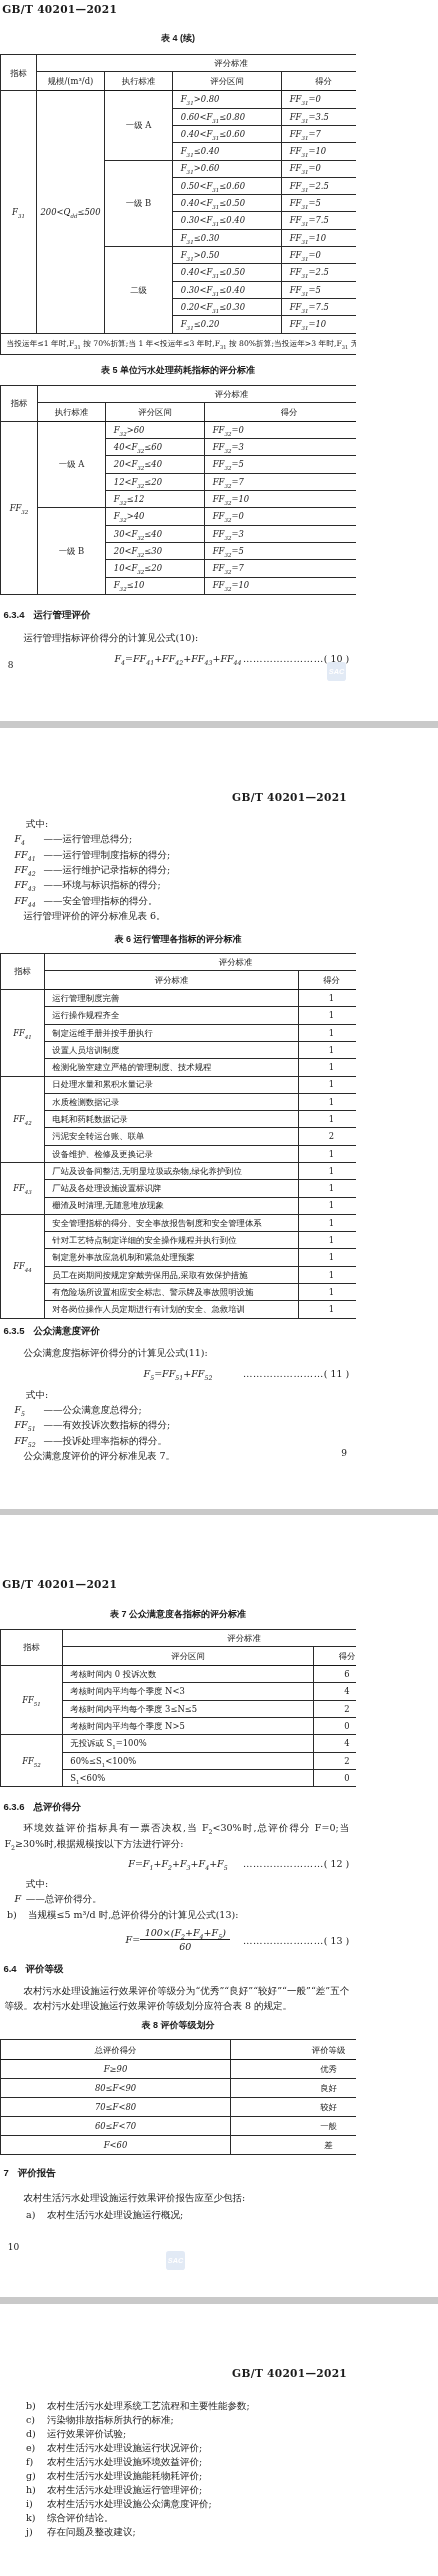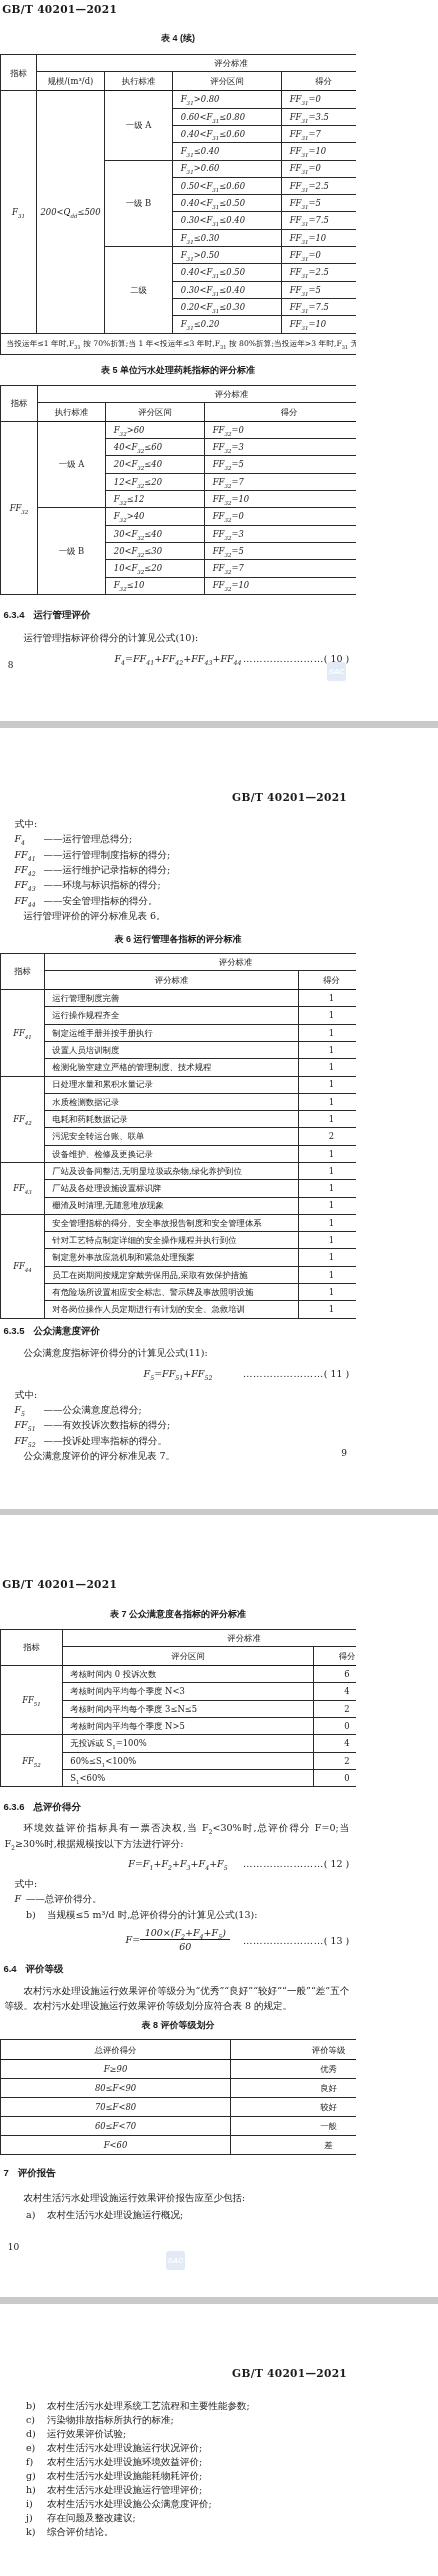--- a/index.html
+++ b/index.html
@@ -17,21 +17,21 @@
   .tbl tr.hd2 td{height:19px;border-bottom:1.1px solid #161616;}
   .tbl td.al{text-align:left;padding-left:7.8px;}
   .tbl td.math{font-style:italic;}
   .tbl tr.bstart td{border-top:1.1px solid #161616;}
   .tbl tr.footnote td{border-top:1.1px solid #161616;text-align:left;padding:4.5px 5.6px;height:auto;font-size:7.7px;line-height:1.5;font-style:normal;}
   .t6 td.al,.t7 td.al{padding-left:7.3px;}
   sub{font-size:66%;line-height:0;}
   .sec-h{font-family:"Liberation Sans","DejaVu Sans",sans-serif;font-weight:bold;font-size:9.5px;padding-left:3.4px;}
   .sec-h .sh-num{margin-right:9px;}
   .para{font-size:9.5px;line-height:1.6;padding:0 6.7px 0 4.5px;text-indent:2em;text-align:justify;}
-  .shizhong{font-size:9.5px;padding-left:15px;line-height:1.6;}
+  .shizhong{font-size:9.5px;padding-left:26px;line-height:1.6;}
   .defline{font-size:9.5px;line-height:1.62;padding-left:14.5px;}
   .defline .term{display:inline-block;min-width:29px;font-style:italic;}
   .formula-row{position:relative;font-size:9.5px;height:17px;line-height:17px;text-align:center;}
   .feq{font-style:italic;}
   .fr-right{position:absolute;right:6.7px;top:0;font-style:normal;}
   .formula-tall{position:relative;height:35px;display:flex;align-items:center;justify-content:center;font-size:9.5px;}
   .formula-tall .fr-right{top:50%;transform:translateY(-50%);}
   .frac{display:inline-flex;flex-direction:column;vertical-align:middle;text-align:center;font-style:italic;}
   .frac .fnum{border-bottom:0.8px solid #222;padding:0 4.5px 1.1px;}
   .frac .fden{padding-top:1.1px;}
@@ -420,21 +420,21 @@
   <div class="sec-h" style="margin-top:13.4px">
     <span class="sh-num">6.3.6</span><span>总评价得分</span>
   </div>
   <div class="para" style="margin-top:6.7px">环境效益评价指标具有一票否决权,当 F<sub>2</sub>&lt;30%时,总评价得分 F=0;当 F<sub>2</sub>≥30%时,根据规模按以下方法进行评分:</div>
   <div class="formula-row" style="margin-top:4.5px">
     <span class="feq">F=F<sub>1</sub>+F<sub>2</sub>+F<sub>3</sub>+F<sub>4</sub>+F<sub>5</sub></span>
     <span class="fr-right"><span class="leader">……………………</span><span>( 12 )</span></span>
   </div>
   <div class="shizhong" style="margin-top:3.4px">式中:</div>
   <div class="defline"><span class="term" style="min-width:11.2px">F</span><span>——总评价得分。</span></div>
-  <div class="li" style="margin-top:2.2px;padding-left:26px"><span class="li-m">b)</span><span>当规模≤5 m³/d 时,总评价得分的计算见公式(13):</span></div>
+  <div class="li" style="margin-top:2.2px;padding-left:7px"><span class="li-m">b)</span><span>当规模≤5 m³/d 时,总评价得分的计算见公式(13):</span></div>
   <div class="formula-tall">
     <span class="feq">F=</span>
     <span class="frac">
       <span class="fnum">100×(F<sub>2</sub>+F<sub>4</sub>+F<sub>5</sub>)</span>
       <span class="fden">60</span>
     </span>
     <span class="fr-right"><span class="leader">……………………</span><span>( 13 )</span></span>
   </div>
 
   <div class="sec-h" style="margin-top:5.6px">
@@ -493,17 +493,17 @@
   <div class="doc-hdr hdr-right">GB/T 40201—2021</div>
   <div style="margin-top:20px">
     <div class="li"><span class="li-m">b)</span><span>农村生活污水处理系统工艺流程和主要性能参数;</span></div>
     <div class="li"><span class="li-m">c)</span><span>污染物排放指标所执行的标准;</span></div>
     <div class="li"><span class="li-m">d)</span><span>运行效果评价试验;</span></div>
     <div class="li"><span class="li-m">e)</span><span>农村生活污水处理设施运行状况评价;</span></div>
     <div class="li"><span class="li-m">f)</span><span>农村生活污水处理设施环境效益评价;</span></div>
     <div class="li"><span class="li-m">g)</span><span>农村生活污水处理设施能耗物耗评价;</span></div>
     <div class="li"><span class="li-m">h)</span><span>农村生活污水处理设施运行管理评价;</span></div>
     <div class="li"><span class="li-m">i)</span><span>农村生活污水处理设施公众满意度评价;</span></div>
+    <div class="li"><span class="li-m">k)</span><span>综合评价结论。</span></div>
     <div class="li"><span class="li-m">j)</span><span>存在问题及整改建议;</span></div>
-    <div class="li"><span class="li-m">k)</span><span>综合评价结论。</span></div>
   </div>
 </div>
 
 
 </body></html>

